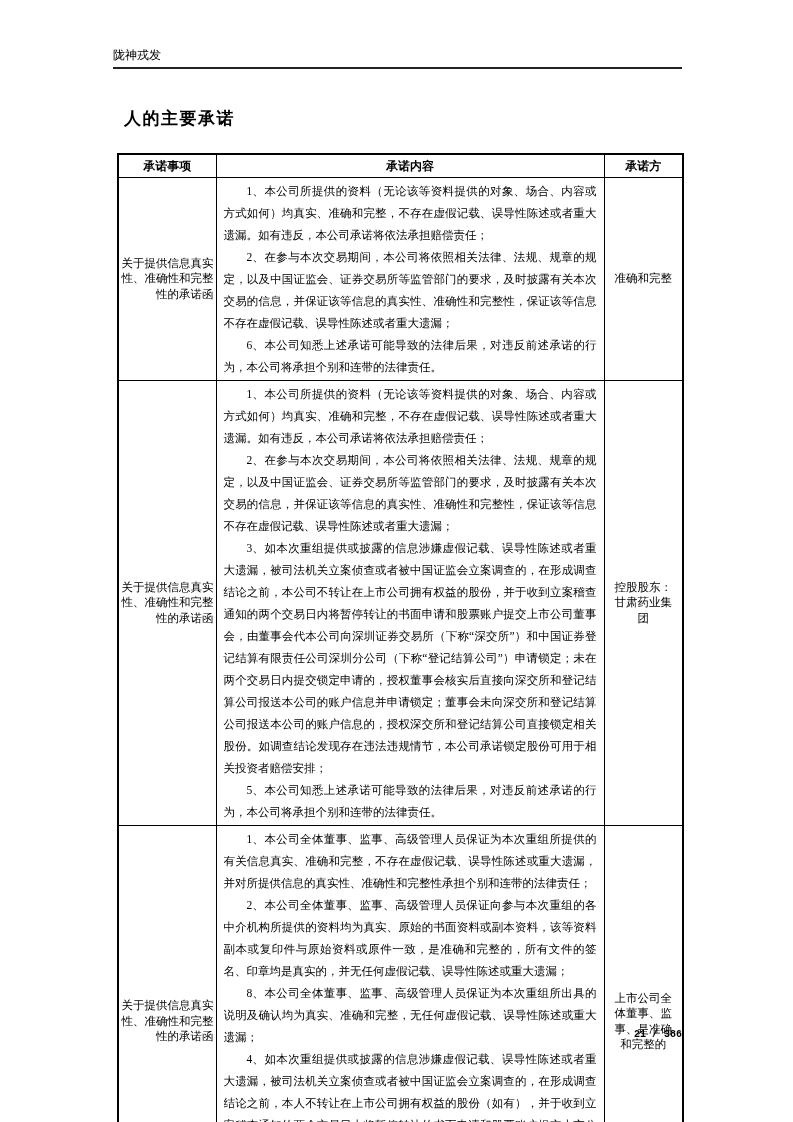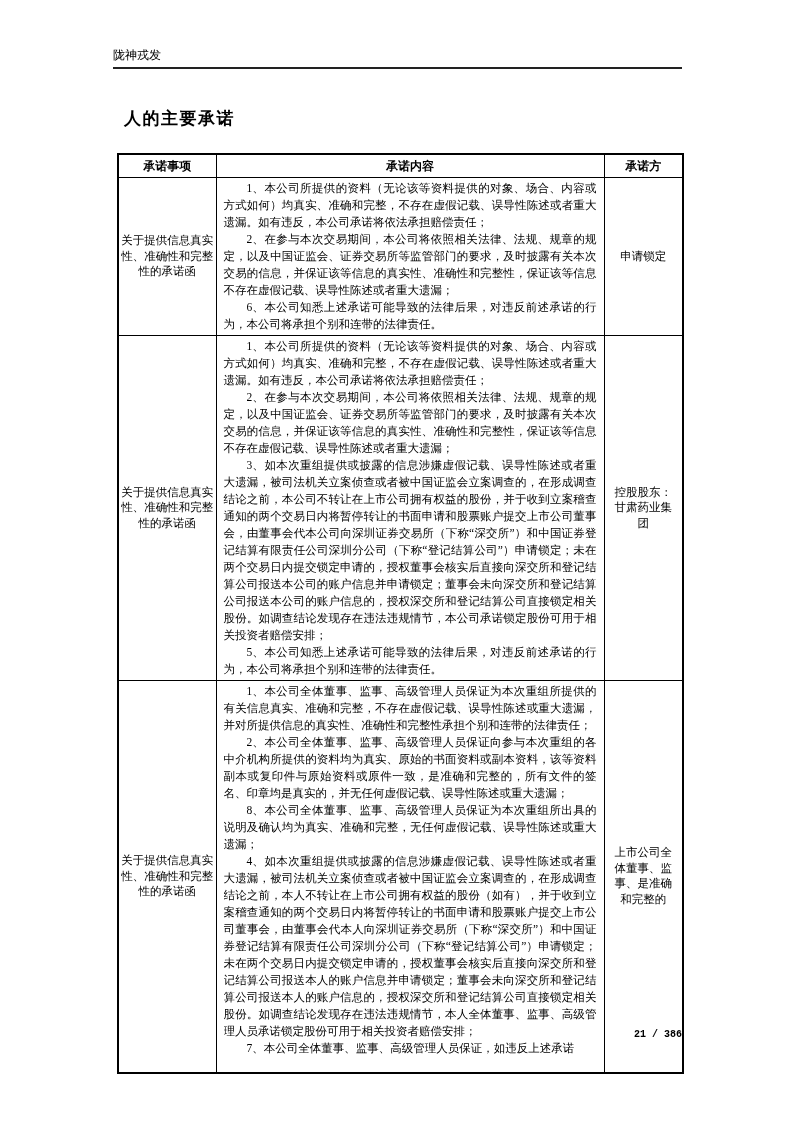--- a/index.html
+++ b/index.html
@@ -27,32 +27,32 @@
     font-size:11.5px;
   }
   .commit-table th,.commit-table td{
     border:1px solid #000;padding:0;vertical-align:middle;
   }
   .commit-table th{
     font-family:"Liberation Sans","DejaVu Sans",sans-serif;
     font-weight:bold;font-size:12px;height:22px;text-align:center;
   }
   td.cell-item{
-    text-align:center;vertical-align:middle;
+    text-align:right;vertical-align:middle;
     padding:2px 2px;line-height:15.5px;
   }
   td.cell-content{
     vertical-align:top;padding:2px 7px 2px 7px;
   }
   td.cell-party{
     text-align:center;vertical-align:middle;
     padding:2px 6px;line-height:15.5px;
   }
   .cell-content p{
-    margin:0;text-indent:2em;text-align:justify;line-height:17px;
+    margin:0;text-indent:2em;text-align:justify;line-height:22px;
   }
   tr.row1{height:139px;}
   tr.row2{height:309px;}
   tr.row3{height:392px;}
   .clip{max-height:387px;overflow:hidden;}
   .page-number{
     position:absolute;top:1029px;right:111px;
     font-weight:bold;font-size:10px;
     font-family:Liberation Mono, monospace;
   }
@@ -82,21 +82,21 @@
       </tr>
     </thead>
     <tbody>
       <tr class="row1">
         <td class="cell-item">关于提供信息真实性、准确性和完整性的承诺函</td>
         <td class="cell-content">
           <p>1、本公司所提供的资料（无论该等资料提供的对象、场合、内容或方式如何）均真实、准确和完整，不存在虚假记载、误导性陈述或者重大遗漏。如有违反，本公司承诺将依法承担赔偿责任；</p>
           <p>2、在参与本次交易期间，本公司将依照相关法律、法规、规章的规定，以及中国证监会、证券交易所等监管部门的要求，及时披露有关本次交易的信息，并保证该等信息的真实性、准确性和完整性，保证该等信息不存在虚假记载、误导性陈述或者重大遗漏；</p>
           <p>6、本公司知悉上述承诺可能导致的法律后果，对违反前述承诺的行为，本公司将承担个别和连带的法律责任。</p>
         </td>
-        <td class="cell-party">申请锁定</td>
+        <td class="cell-party">准确和完整</td>
       </tr>
       <tr class="row2">
         <td class="cell-item">关于提供信息真实性、准确性和完整性的承诺函</td>
         <td class="cell-content">
           <p>1、本公司所提供的资料（无论该等资料提供的对象、场合、内容或方式如何）均真实、准确和完整，不存在虚假记载、误导性陈述或者重大遗漏。如有违反，本公司承诺将依法承担赔偿责任；</p>
           <p>2、在参与本次交易期间，本公司将依照相关法律、法规、规章的规定，以及中国证监会、证券交易所等监管部门的要求，及时披露有关本次交易的信息，并保证该等信息的真实性、准确性和完整性，保证该等信息不存在虚假记载、误导性陈述或者重大遗漏；</p>
           <p>3、如本次重组提供或披露的信息涉嫌虚假记载、误导性陈述或者重大遗漏，被司法机关立案侦查或者被中国证监会立案调查的，在形成调查结论之前，本公司不转让在上市公司拥有权益的股份，并于收到立案稽查通知的两个交易日内将暂停转让的书面申请和股票账户提交上市公司董事会，由董事会代本公司向深圳证券交易所（下称“深交所”）和中国证券登记结算有限责任公司深圳分公司（下称“登记结算公司”）申请锁定；未在两个交易日内提交锁定申请的，授权董事会核实后直接向深交所和登记结算公司报送本公司的账户信息并申请锁定；董事会未向深交所和登记结算公司报送本公司的账户信息的，授权深交所和登记结算公司直接锁定相关股份。如调查结论发现存在违法违规情节，本公司承诺锁定股份可用于相关投资者赔偿安排；</p>
           <p>5、本公司知悉上述承诺可能导致的法律后果，对违反前述承诺的行为，本公司将承担个别和连带的法律责任。</p>
         </td>
         <td class="cell-party">控股股东：甘肃药业集团</td>

